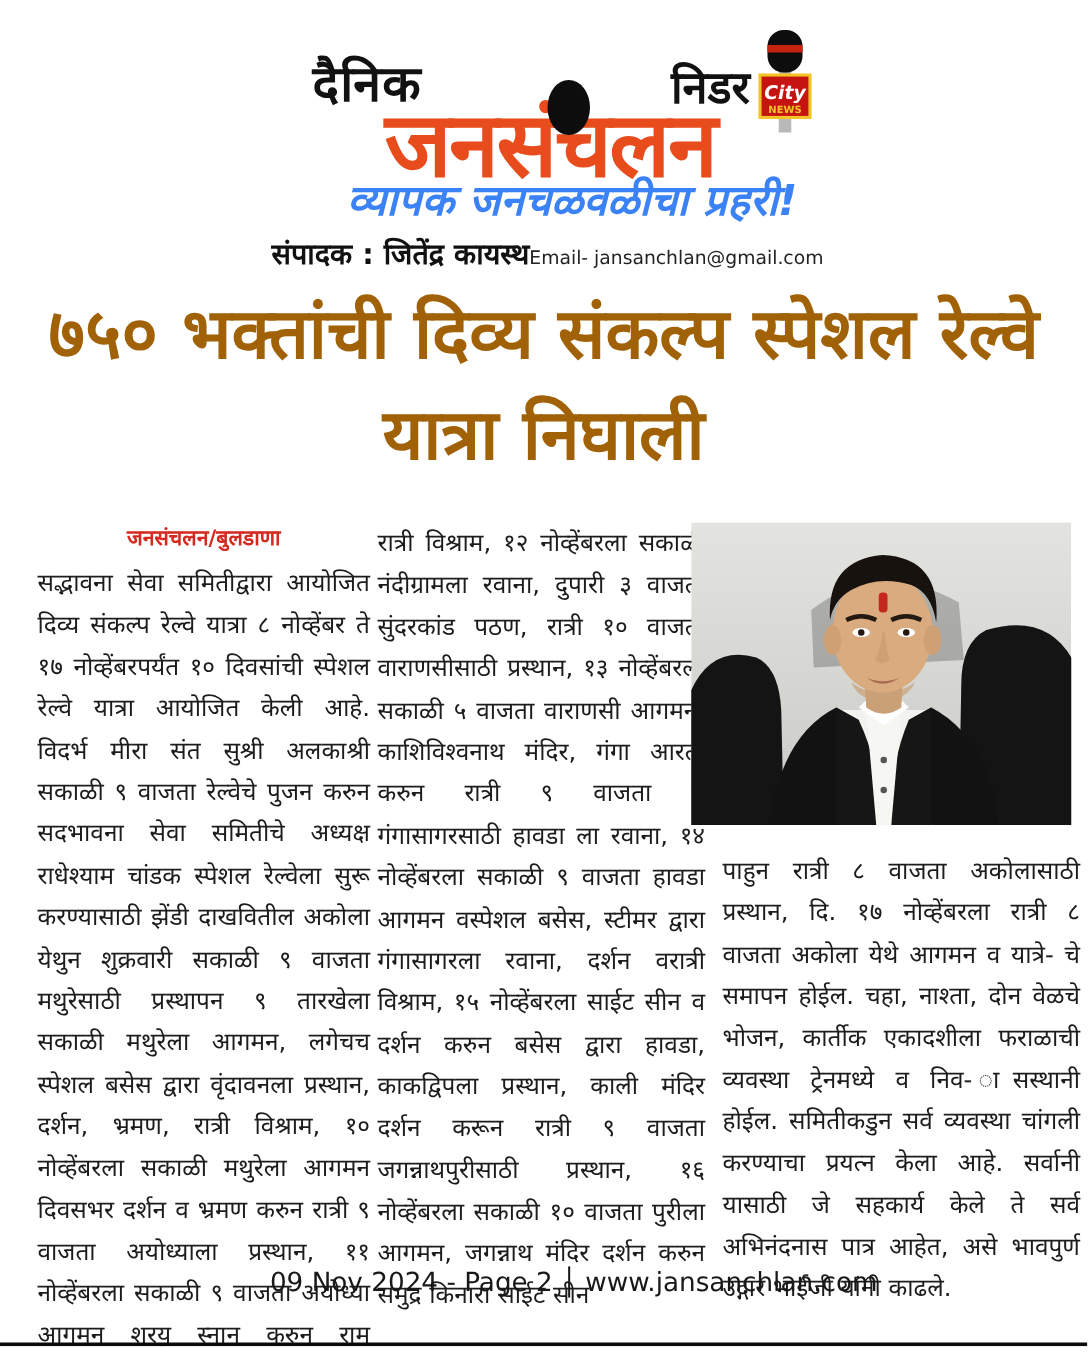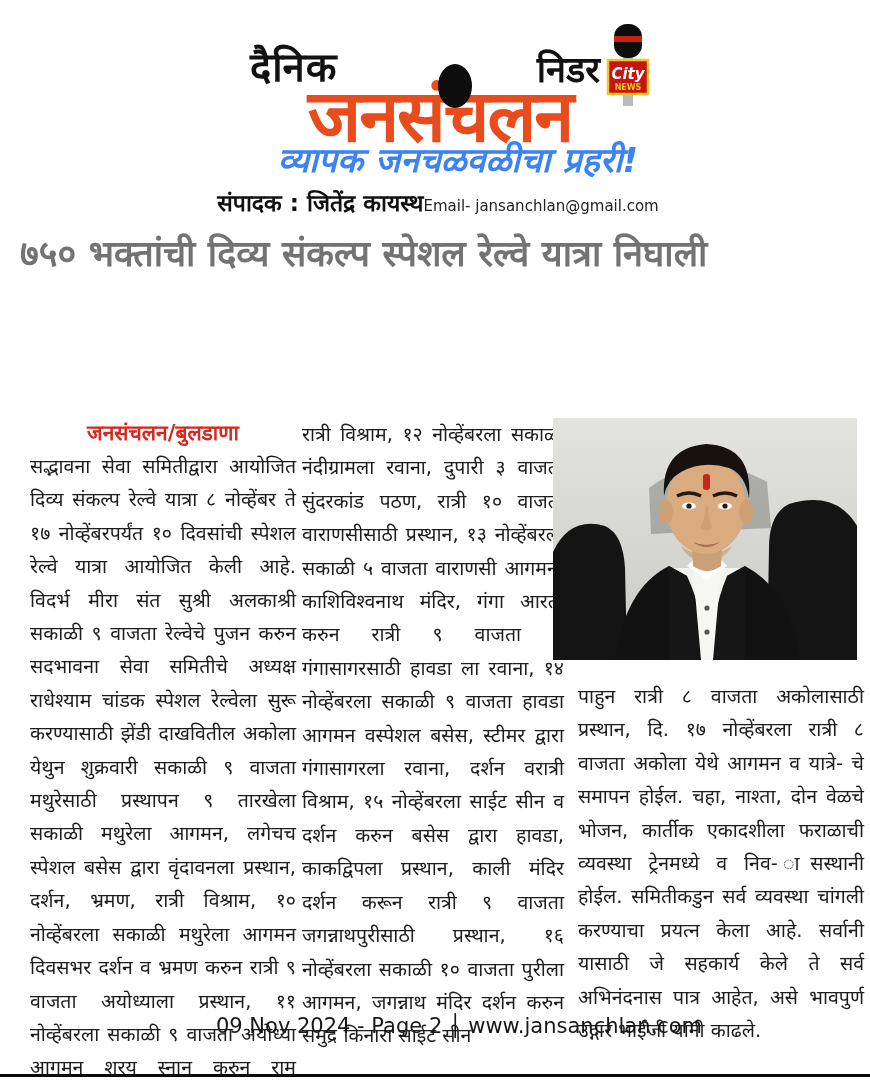--- a/index.html
+++ b/index.html
@@ -54,30 +54,30 @@
     position: absolute; left: -12px; top: 178px; width: 440px;
     display: flex; align-items: baseline; justify-content: center; 
     white-space: nowrap;
   }
   .editor { font-size: 23px; font-weight: bold; color: #111; }
   .email { font-size: 15px; color: #222; }
 
   
   .headline {
     position: absolute; left: 20px; top: 228px; width: 830px;
-    text-align: left;
-    font-size: 36px; line-height: 1.44; font-weight: bold;
-    color: #737373;
+    text-align: center;
+    font-size: 56px; line-height: 1.44; font-weight: bold;
+    color: #a16207;
   }
 
   
   .article { position: absolute; left: 0; top: 414px; width: 870px; height: 600px; }
   .dateline {
     position: absolute; left: 30px; top: 4px; width: 266px;
-    text-align: center; font-size: 21px; font-weight: bold; color: #d42a20;
+    text-align: center; font-size: 17px; font-weight: bold; color: #d42a20;
   }
   .col { color: #1c1c1c; font-size: 19.5px; line-height: 33.4px; text-align: justify; }
   .col1 { position: absolute; left: 30px;  top: 36px; width: 266px; height: 564px; }
   .col2 { position: absolute; left: 302px; top: 4px;  width: 262px; height: 600px; }
   .col3 { position: absolute; left: 578px; top: 250px; width: 286px; height: 354px; margin-top: 16px; }
 
   .photo {
     position: absolute; left: 553px; top: 4px;
     width: 304px; height: 242px;
     display: block;

